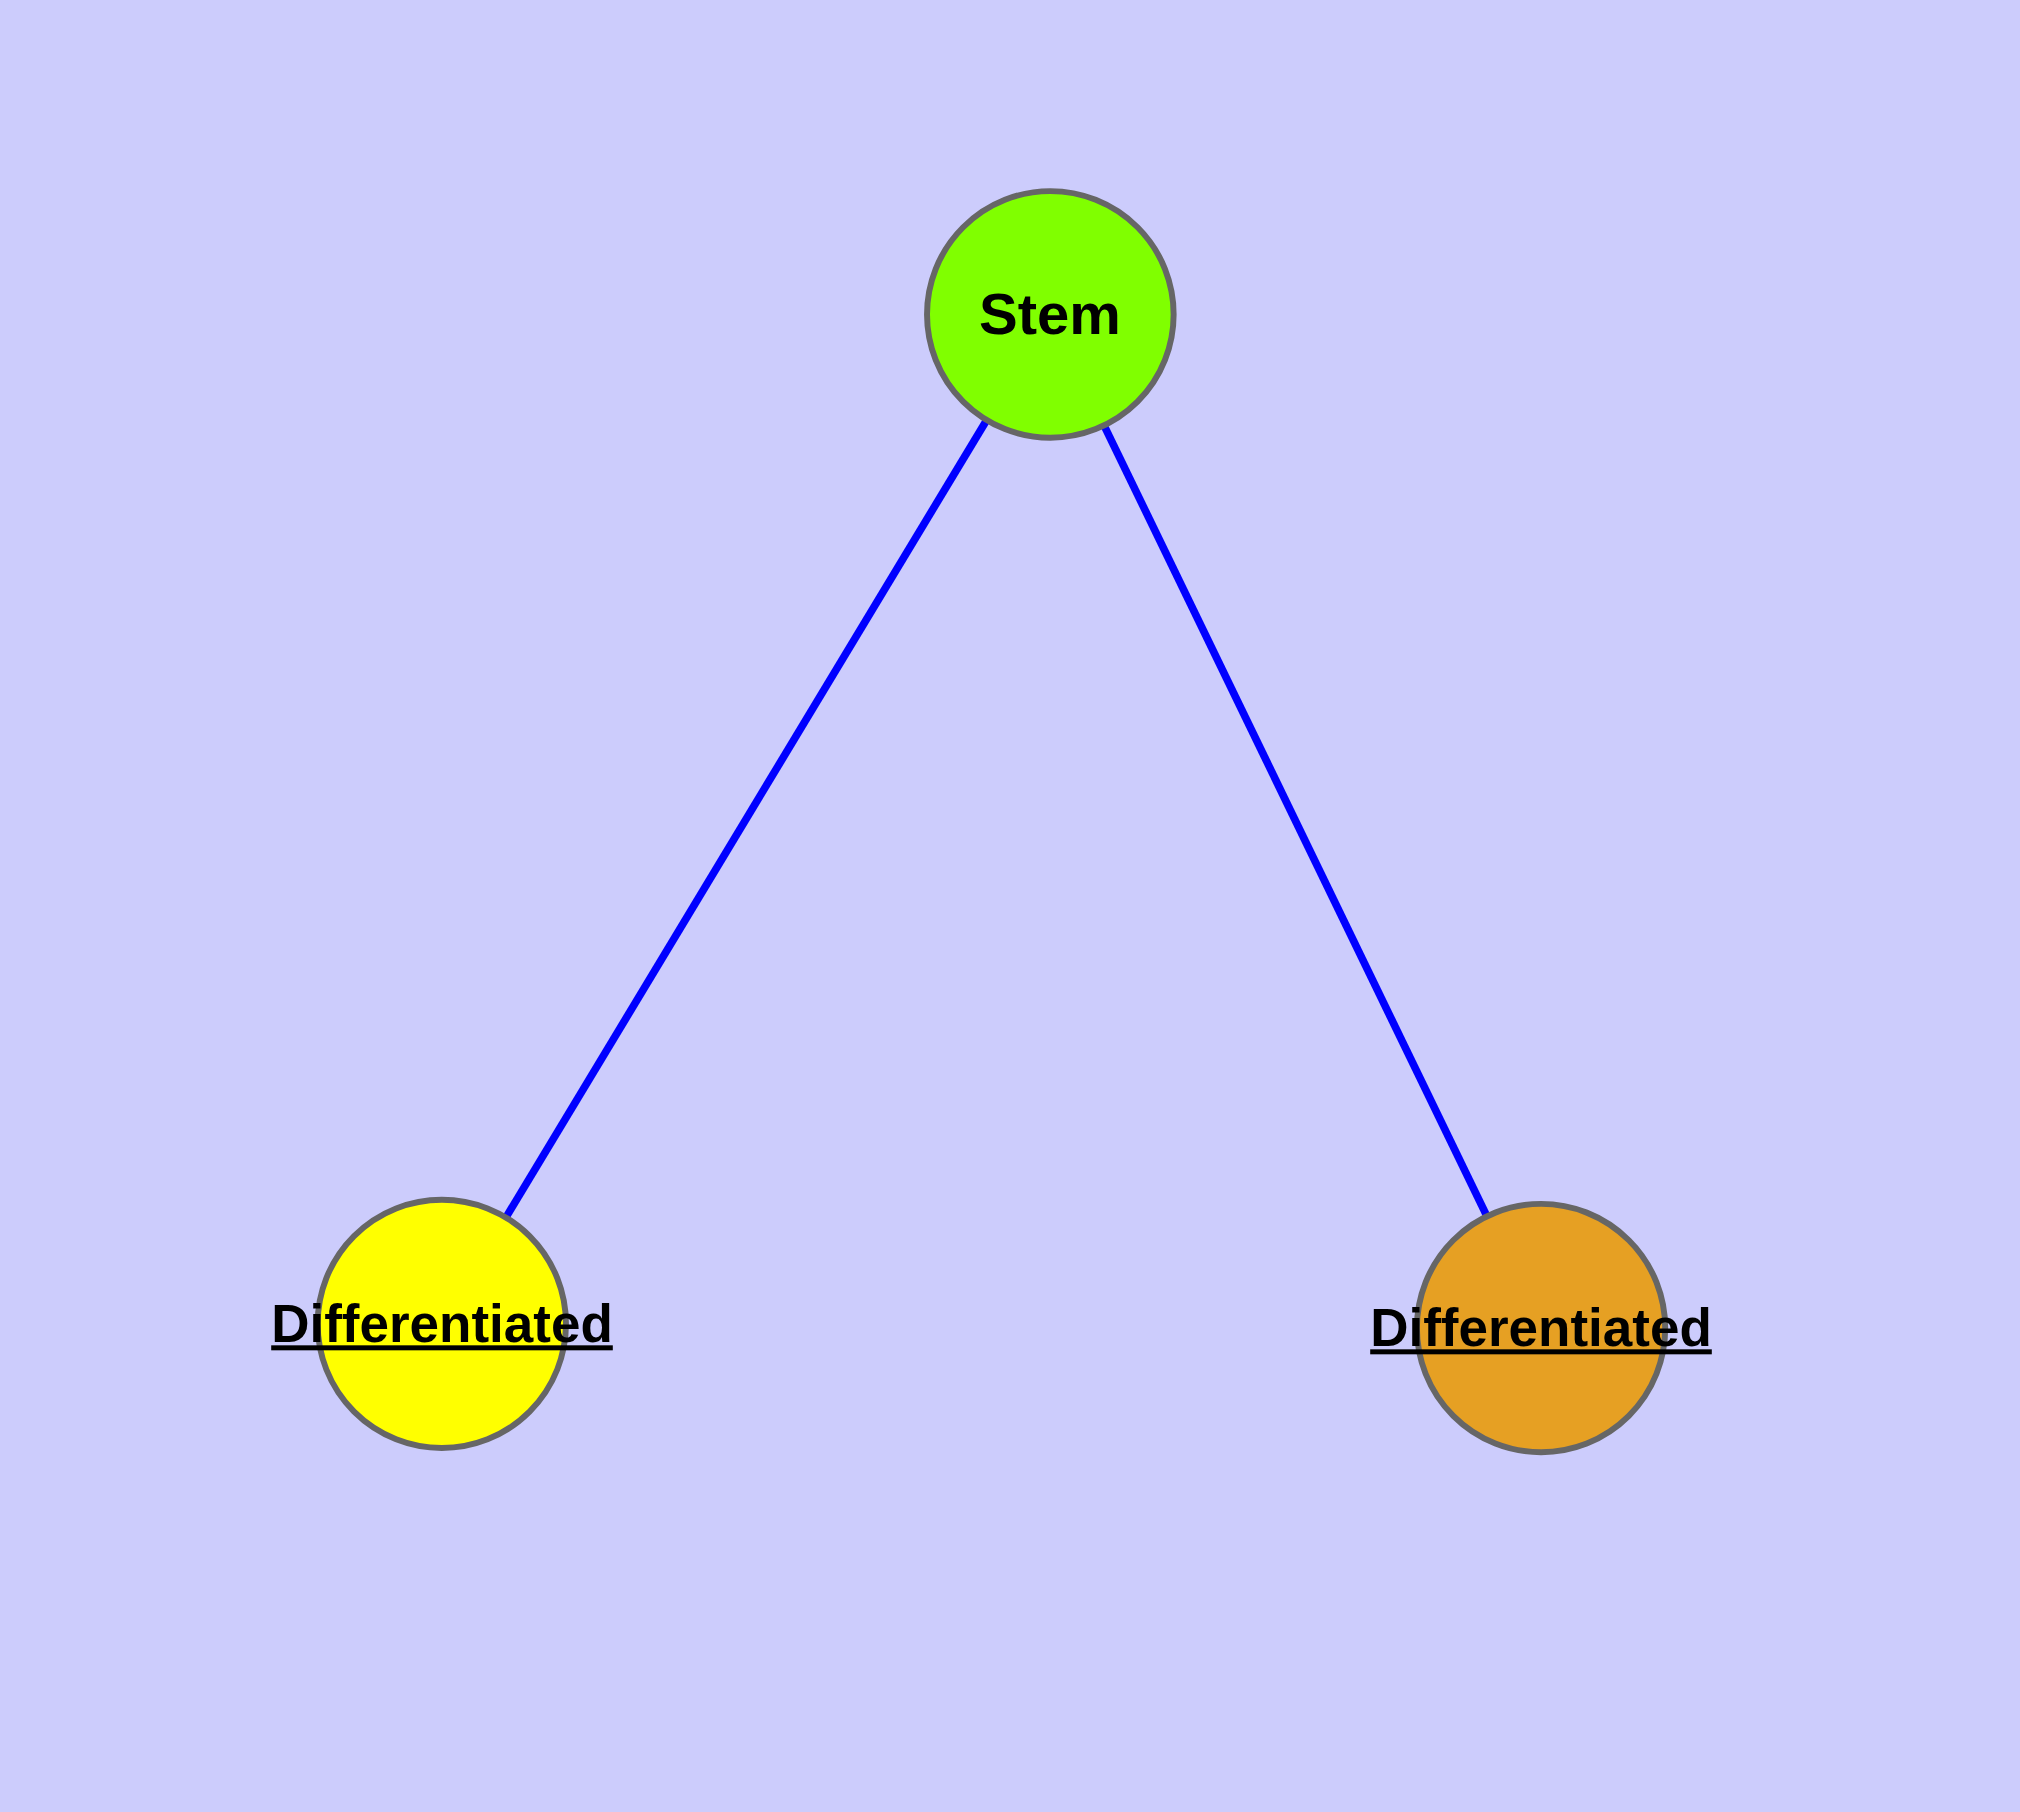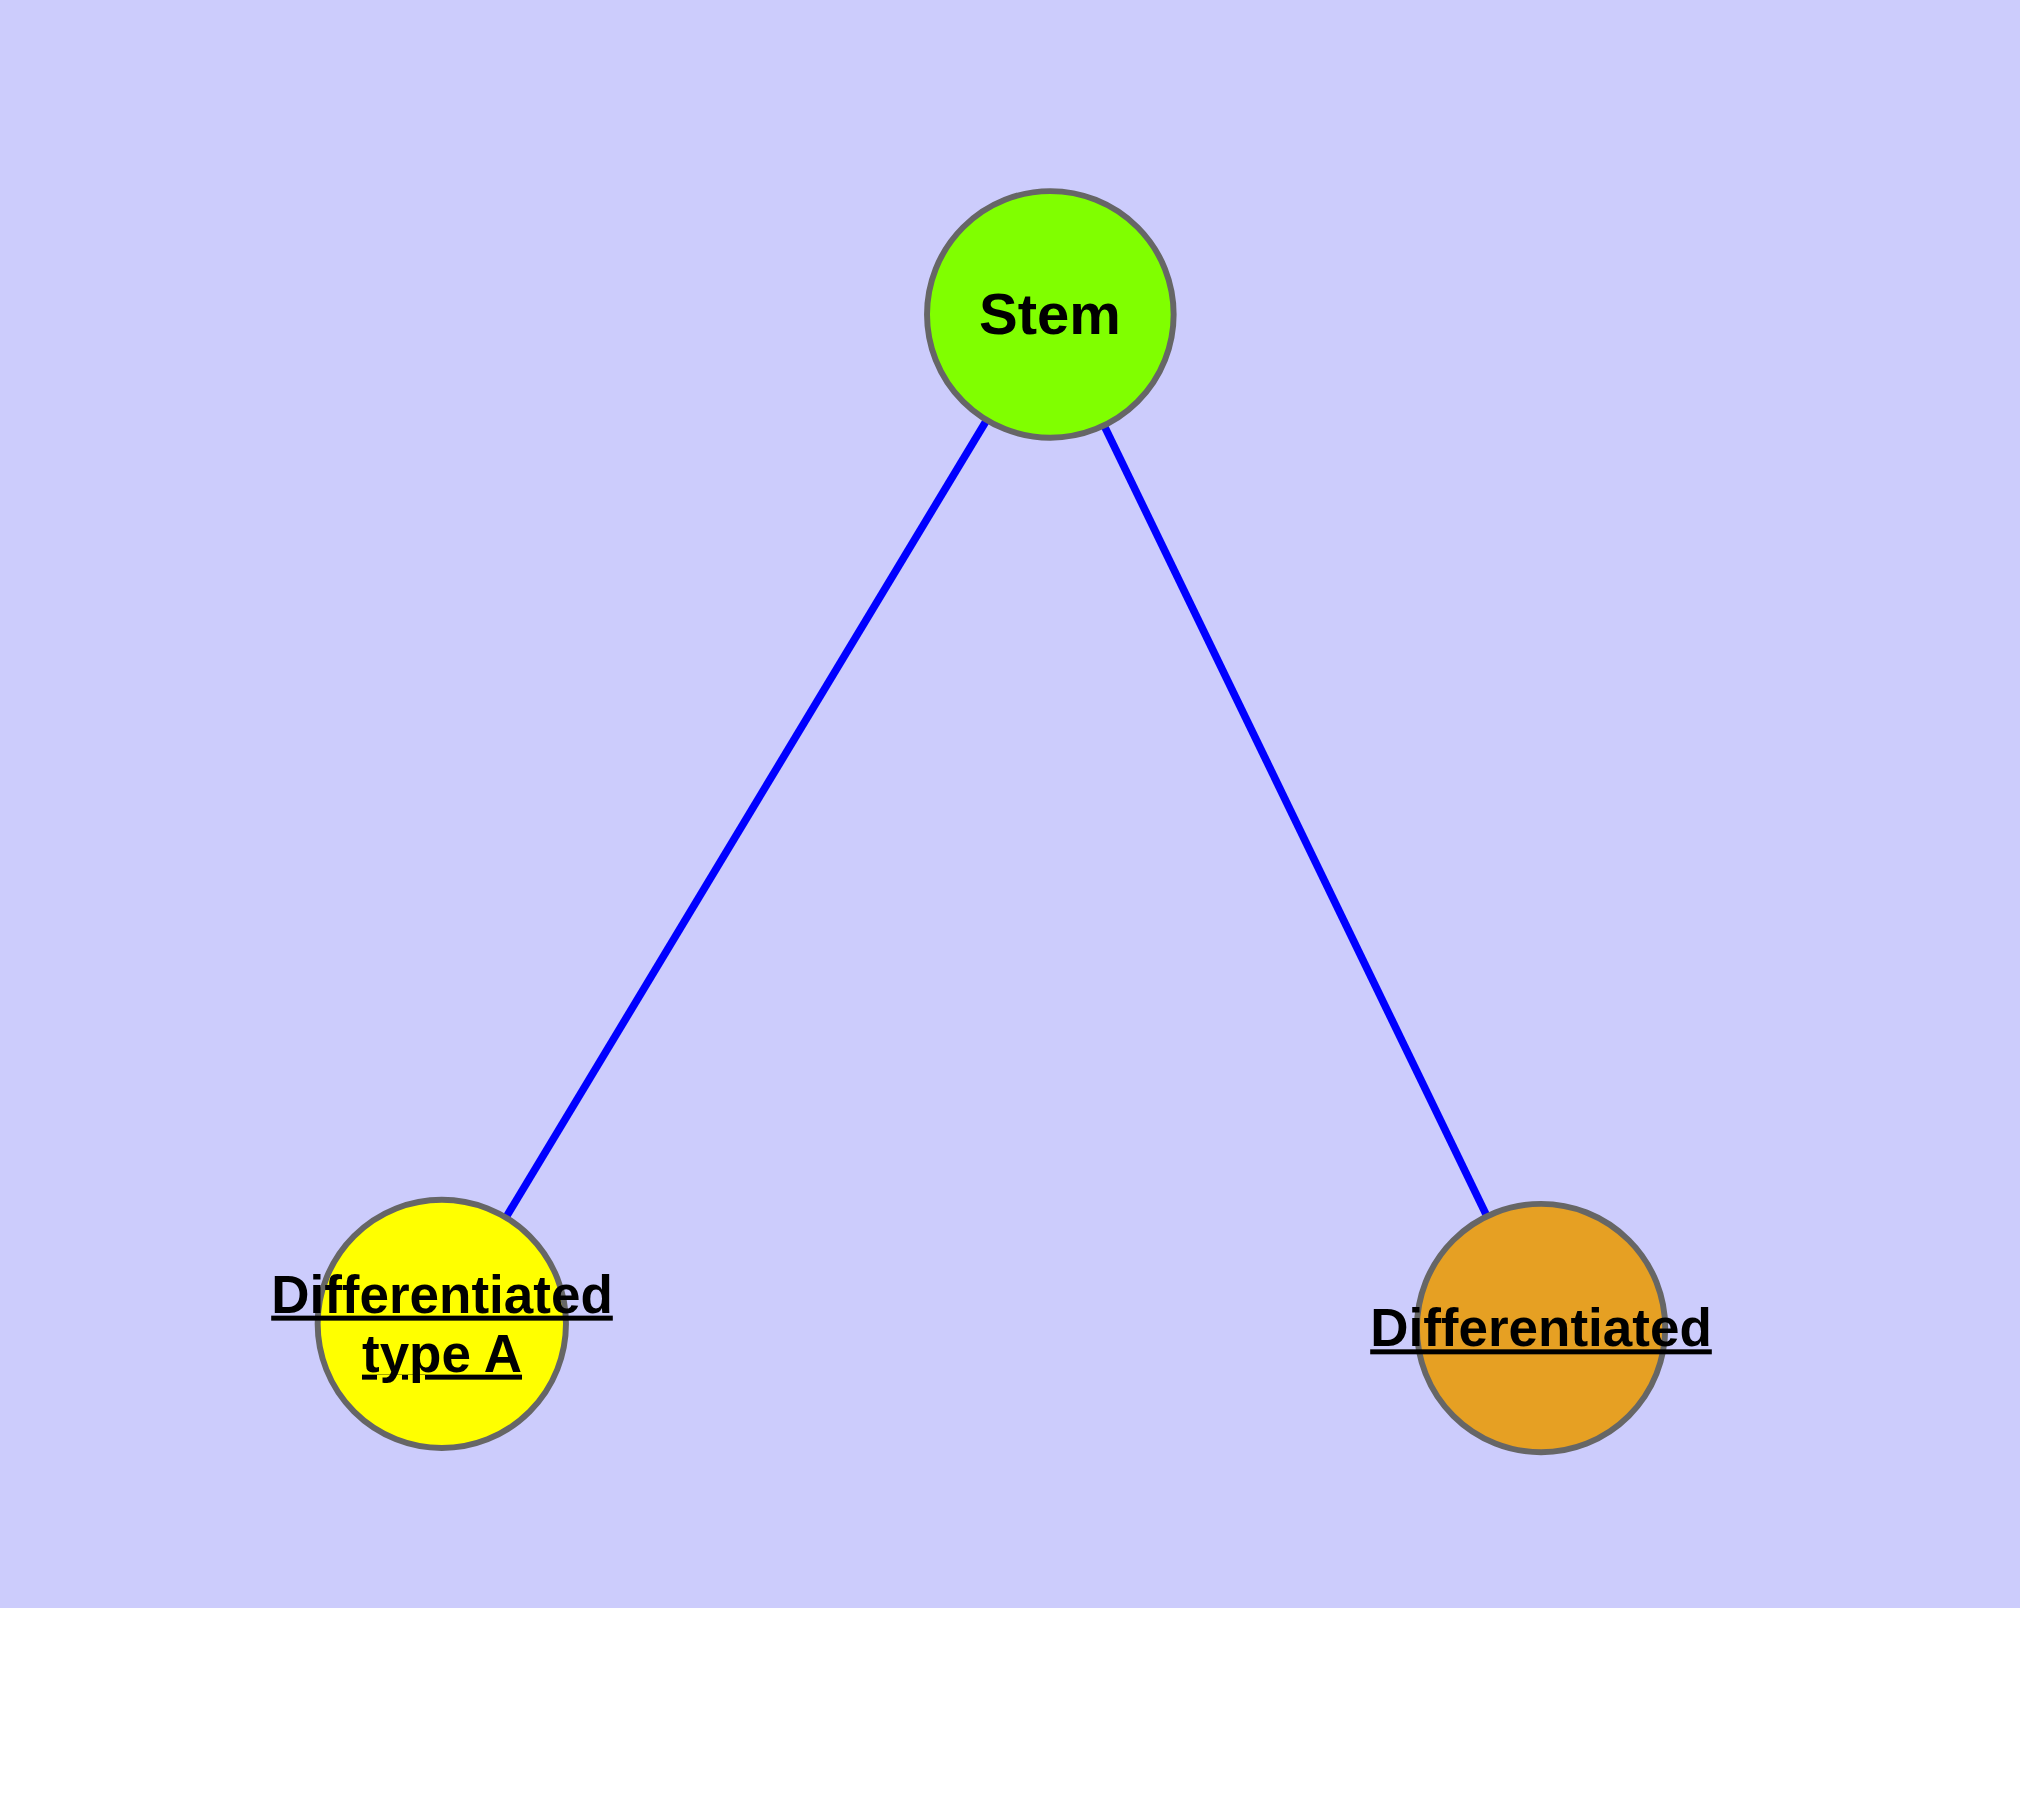--- a/index.html
+++ b/index.html
@@ -37,31 +37,31 @@
     font-size: 58px;
   }
   .node-label.leaf {
     font-size: 53px;
     text-decoration: underline;
   }
 </style>
 </head>
 <body>
 
-<div id="stage" style="width: 2021px; height: 1608px; background: rgb(204, 204, 252);">
+<div id="stage" style="width: 2021px; height: 1812px; background: rgb(204, 204, 252);">
   <svg id="graph-canvas" viewBox="0 0 2384 2138" xmlns="http://www.w3.org/2000/svg">
     <g id="edges-layer">
         <line x1="1164.1376165065842" y1="495.1798032599696" x2="596.3786757933703" y2="1436.9637843037547" stroke="#0000ff" stroke-width="9" stroke-linecap="butt"></line>
         <line x1="1302.182003854746" y1="501.5106677206843" x2="1754.382258187635" y2="1435.5892587088283" stroke="#0000ff" stroke-width="9" stroke-linecap="butt"></line>
       </g>
     <g id="nodes-layer">
         <circle cx="1239" cy="371" r="145.5" fill="#80ff00" stroke="#666666" stroke-width="7"></circle>
         <circle cx="521" cy="1562" r="146.5" fill="#ffff00" stroke="#666666" stroke-width="7"></circle>
         <circle cx="1818" cy="1567" r="146.5" fill="#e6a023" stroke="#666666" stroke-width="7"></circle>
       </g>
   </svg>
   <div id="labels-layer">
       <div class="node-label root" style="left: 1050px; top: 314px; font-size: 58px; color: rgb(0, 0, 0);"><div>Stem</div></div>
-      <div class="node-label leaf" style="left: 442px; top: 1324px; font-size: 53px; color: rgb(0, 0, 0);"><div>Differentiated</div><div>type A</div></div>
+      <div class="node-label leaf" style="left: 442px; top: 1324px; font-size: 53px; color: rgb(0, 0, 0);"><div>Differentiated</div></div>
       <div class="node-label leaf" style="left: 1541px; top: 1328px; font-size: 53px; color: rgb(0, 0, 0);"><div>Differentiated</div></div>
     </div>
 </div>
 
 
 </body></html>

